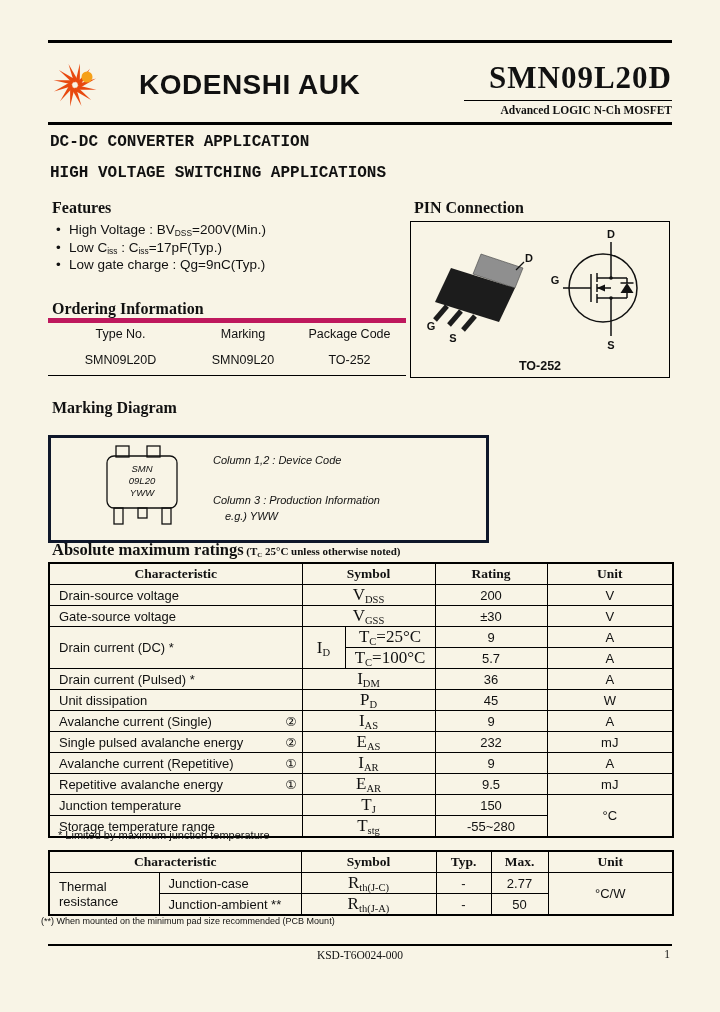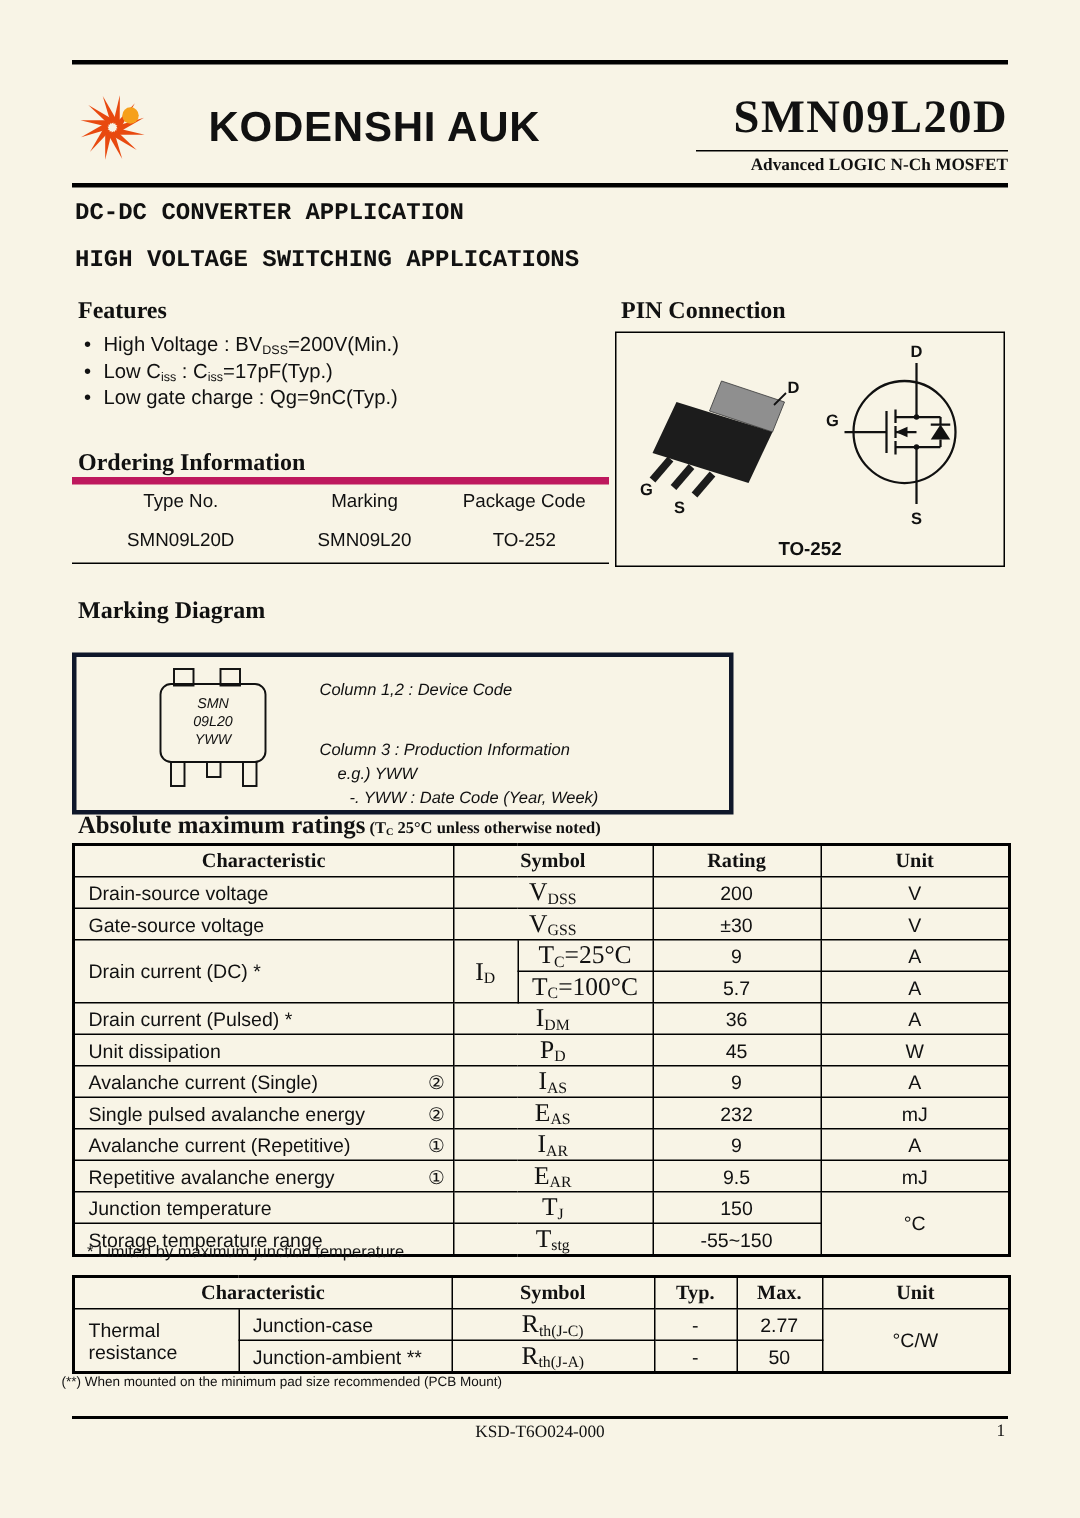--- a/index.html
+++ b/index.html
@@ -194,21 +194,20 @@
         <rect x="65" y="65" width="9" height="16"></rect>
       </g>
       <text x="45" y="29" text-anchor="middle">SMN</text>
       <text x="45" y="41" text-anchor="middle">09L20</text>
       <text x="45" y="53" text-anchor="middle">YWW</text>
     </svg>
     <div class="mark-legend">
       <div class="row">Column 1,2 : Device Code</div>
       <div class="row gap">Column 3 : Production Information</div>
       <div class="row ind1">e.g.) YWW</div>
-      <div class="row ind2">-. YWW : Date Code (Year, Week)</div>
     </div>
   </div>
 
   <div class="abs-head">
     <span>Absolute maximum ratings</span><span class="note-sm"> (T<sub>C</sub>  25°C unless otherwise noted)</span>
   </div>
 
   <table class="dtable abs-table">
     <colgroup>
       <col style="width:253px">
@@ -294,21 +293,21 @@
       </tr>
       <tr>
         <td class="char">Junction temperature</td>
         <td class="sym" colspan="2">T<sub>J</sub></td>
         <td>150</td>
         <td rowspan="2">°C</td>
       </tr>
       <tr>
         <td class="char">Storage temperature range</td>
         <td class="sym" colspan="2">T<sub>stg</sub></td>
-        <td>-55~150</td>
+        <td>-55~280</td>
       </tr>
     </tbody>
   </table>
 
   <div class="abs-foot">* Limited by maximum junction temperature</div>
 
   <table class="dtable th-table">
     <colgroup>
       <col style="width:110px">
         <col style="width:142px">

